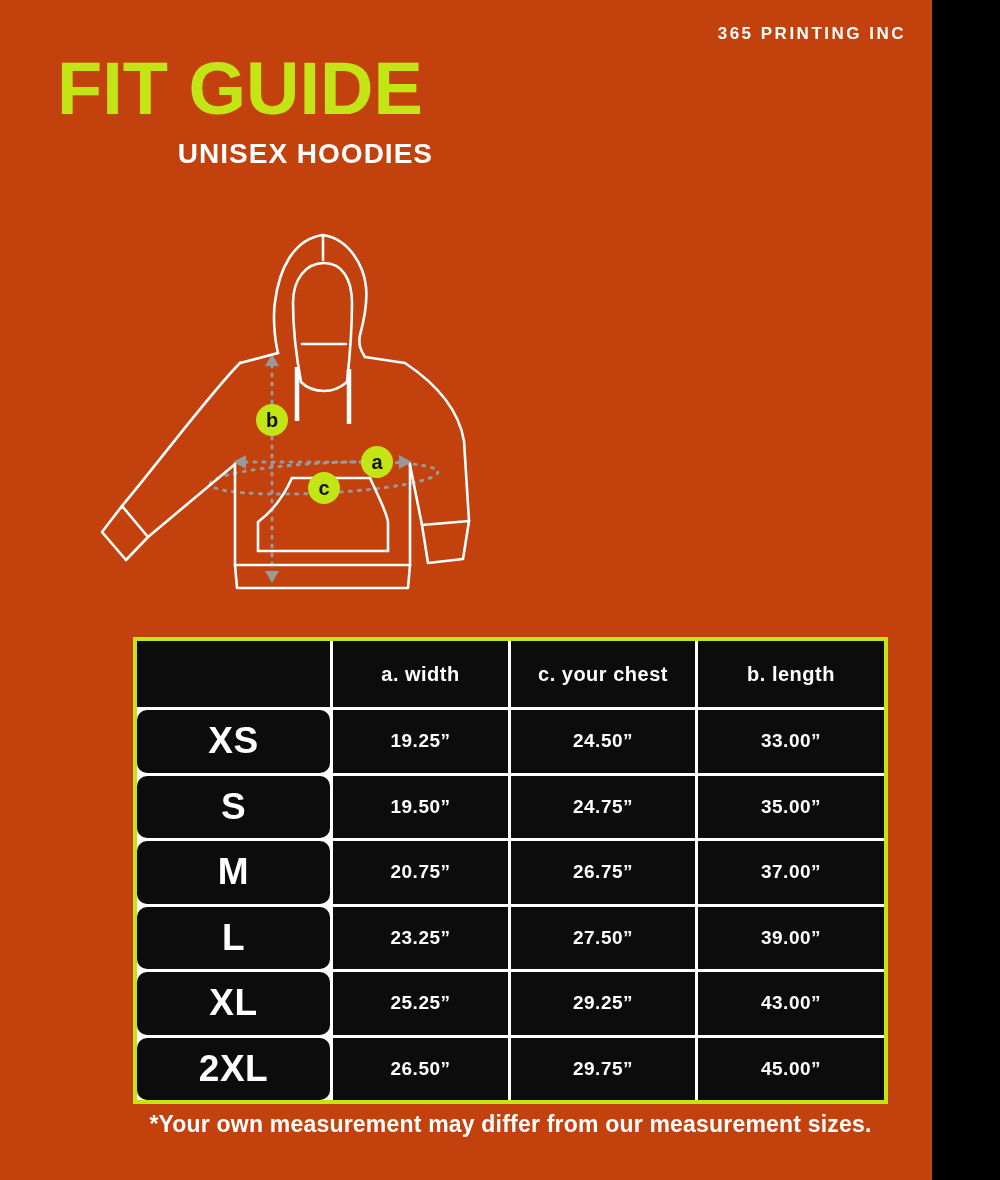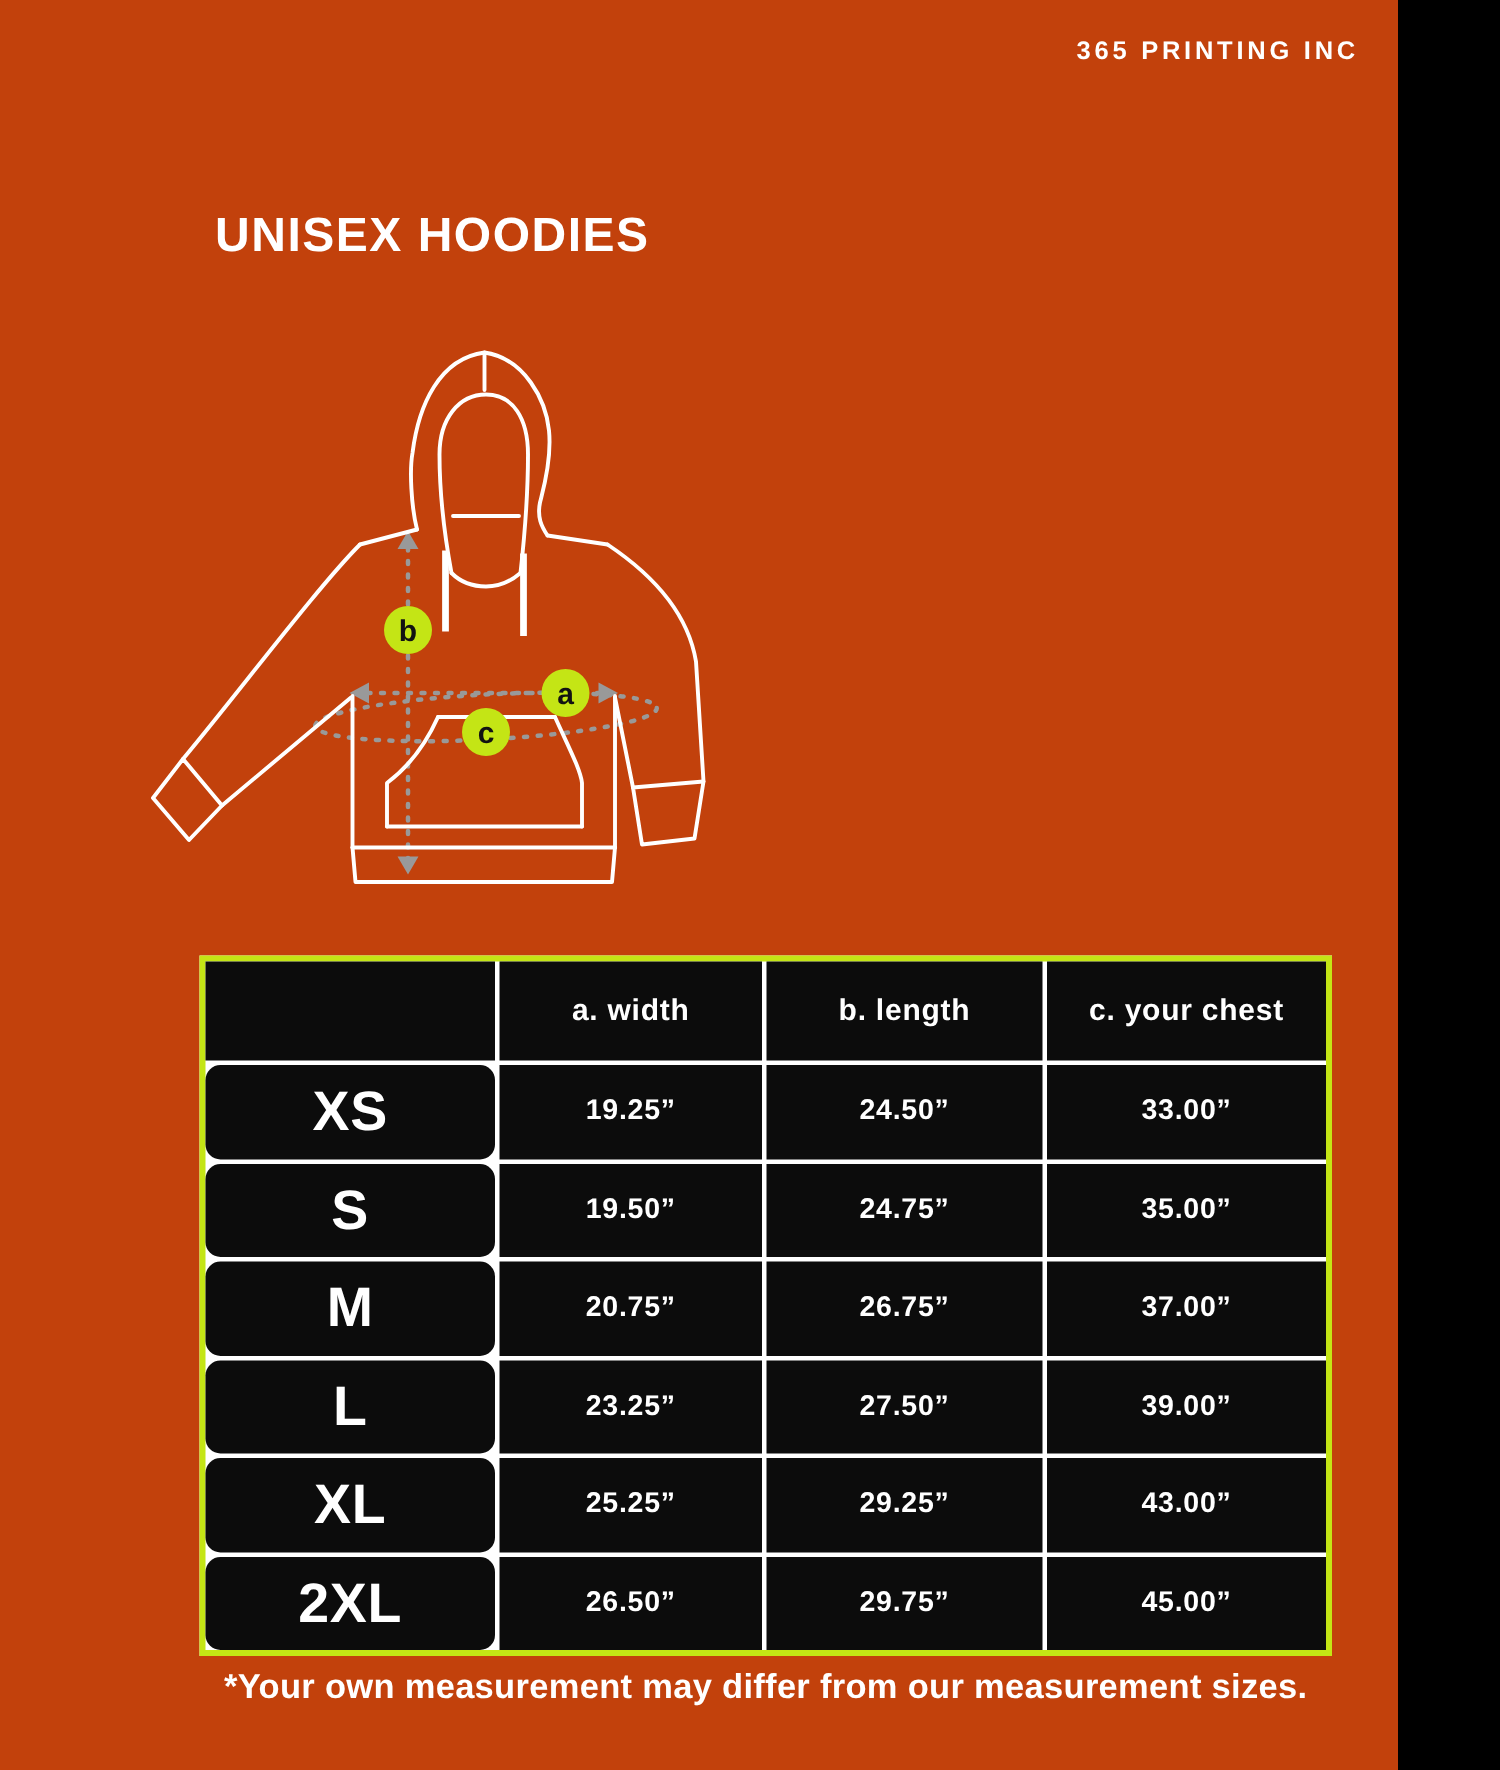--- a/index.html
+++ b/index.html
@@ -12,21 +12,21 @@
     position:absolute; top:24px; right:26px; color:#fff;
     font-size:17px; font-weight:800; letter-spacing:2.5px; white-space:nowrap;
   }
   .title{
     position:absolute; left:57px; top:52px; width:376px; margin:0;
     color:#c4e515; font-size:74px; font-weight:800; letter-spacing:0px; line-height:1;
     white-space:nowrap;
   }
   .subtitle{
     position:absolute; left:57px; top:138px; width:376px; text-align:right;
-    color:#fff; font-size:32px; font-weight:800; letter-spacing:1px; white-space:nowrap;
+    color:#fff; font-size:28px; font-weight:800; letter-spacing:1px; white-space:nowrap;
   }
   .hoodie-svg{ position:absolute; left:100px; top:215px; width:400px; height:400px; }
   .hoodie-svg .outline{ fill:none; stroke:#fff; stroke-width:2.6; stroke-linecap:round; stroke-linejoin:round; }
   .hoodie-svg .string{ fill:none; stroke:#fff; stroke-width:4.5; stroke-linecap:butt; }
   .hoodie-svg .measure{ fill:none; stroke:#999; stroke-width:3; stroke-dasharray:2 7; stroke-linecap:round; }
   .hoodie-svg .mhead{ fill:#999; stroke:none; }
   .hoodie-svg .badge{ fill:#c4e515; stroke:none; }
   .hoodie-svg .badge-letter{
     fill:#121212; font-family:"Liberation Sans","DejaVu Sans",sans-serif;
     font-size:20px; font-weight:800; text-anchor:middle;
@@ -75,20 +75,21 @@
     color:#fff; font-size:23px; font-weight:800; letter-spacing:0.2px; white-space:nowrap;
   }
 </style>
 </head>
 <body>
 
 <div class="page">
 
   <div class="brand">365 PRINTING INC</div>
 
+  <h1 class="title">FIT GUIDE</h1>
   <div class="subtitle">UNISEX HOODIES</div>
 
   <svg class="hoodie-svg" viewBox="0 0 400 400">
 
     <g>
       <path class="measure" d="M172,150 L172,358"></path>
       <polygon class="mhead" points="165,151 179,151 172,139"></polygon>
       <polygon class="mhead" points="165,356 179,356 172,368"></polygon>
     </g>
     <g>
@@ -146,22 +147,22 @@
     <g>
       <circle class="badge" cx="224" cy="273" r="16"></circle>
       <text class="badge-letter" x="224" y="280">c</text>
     </g>
   </svg>
 
 
   <div class="size-table">
     <div class="cell th"></div>
     <div class="cell th">a. width</div>
+    <div class="cell th">c. your chest</div>
     <div class="cell th">b. length</div>
-    <div class="cell th">c. your chest</div>
 
     <div class="cell size">XS</div>
     <div class="cell val">19.25”</div>
     <div class="cell val">24.50”</div>
     <div class="cell val">33.00”</div>
 
     <div class="cell size">S</div>
     <div class="cell val">19.50”</div>
     <div class="cell val">24.75”</div>
     <div class="cell val">35.00”</div>

